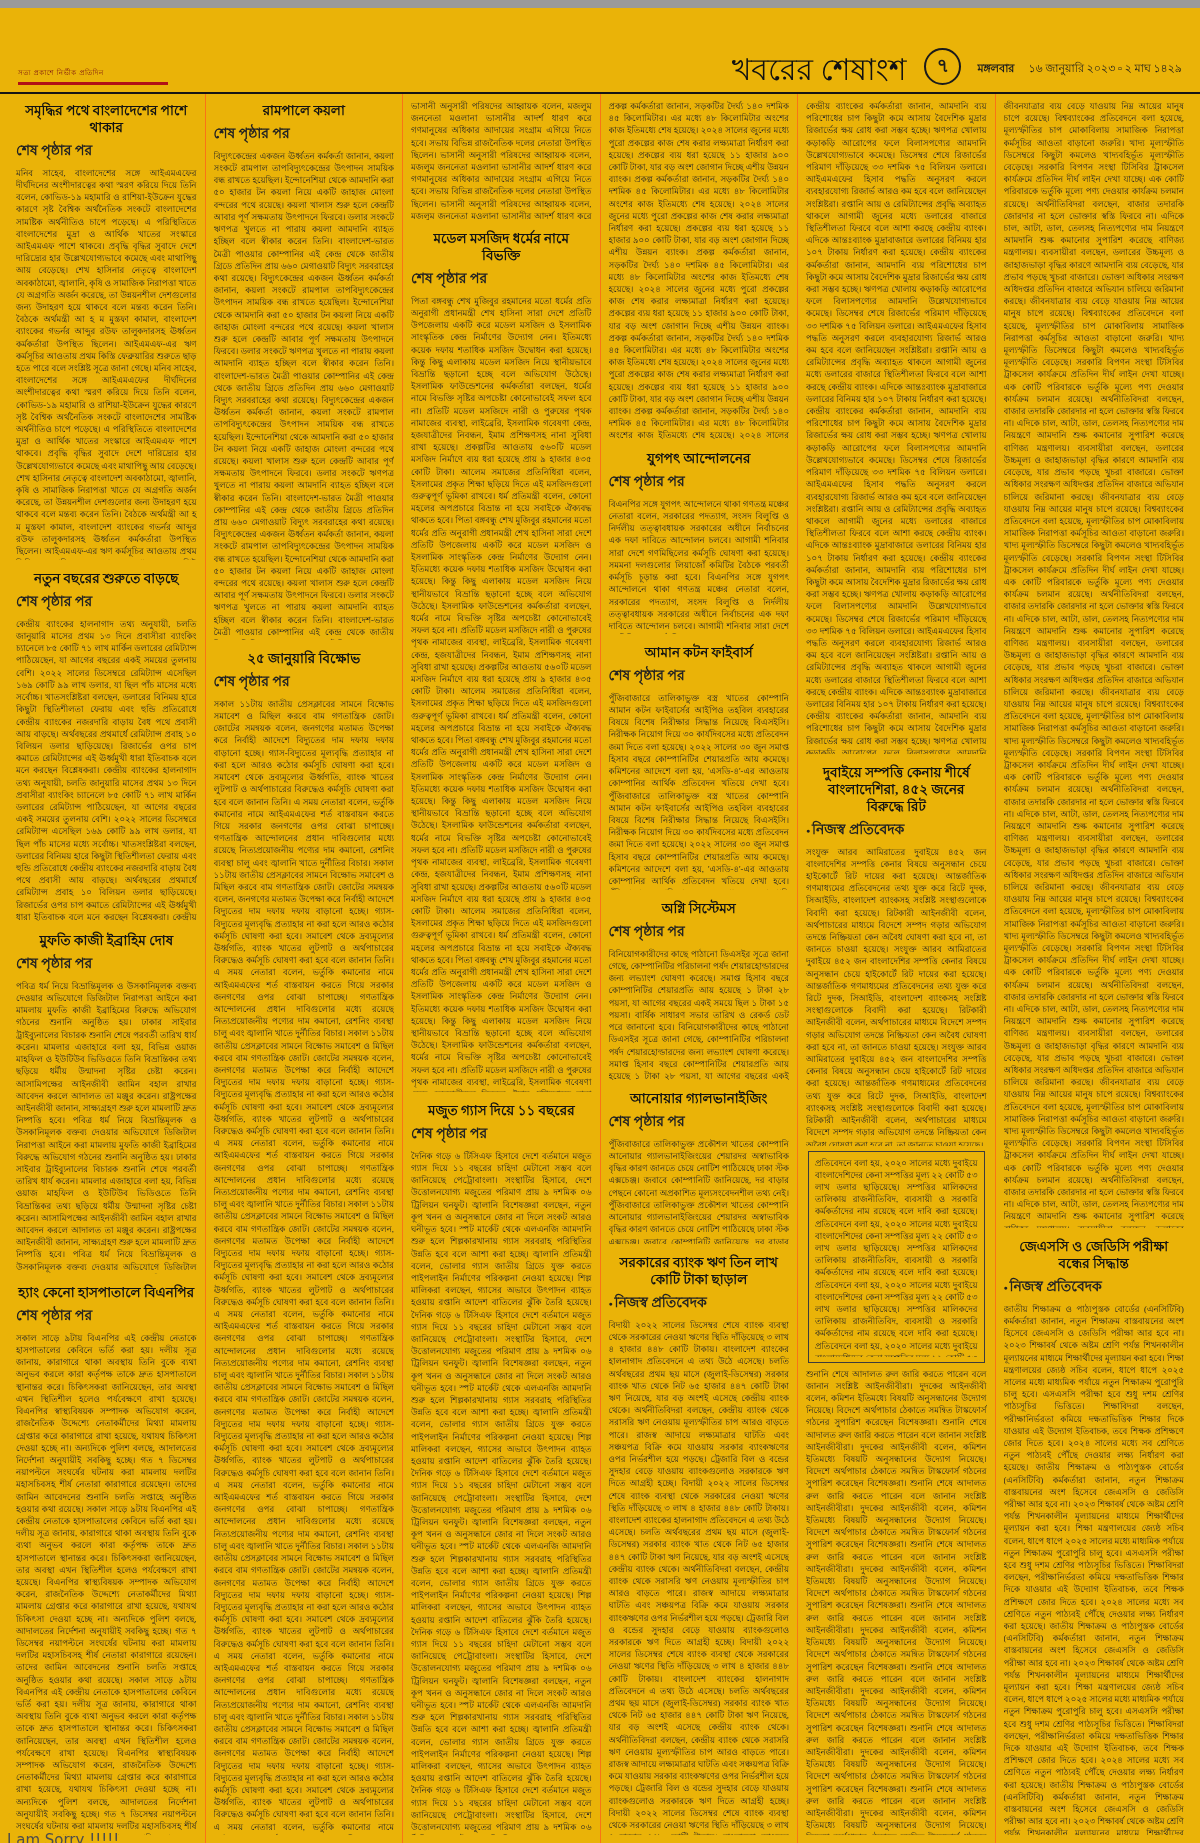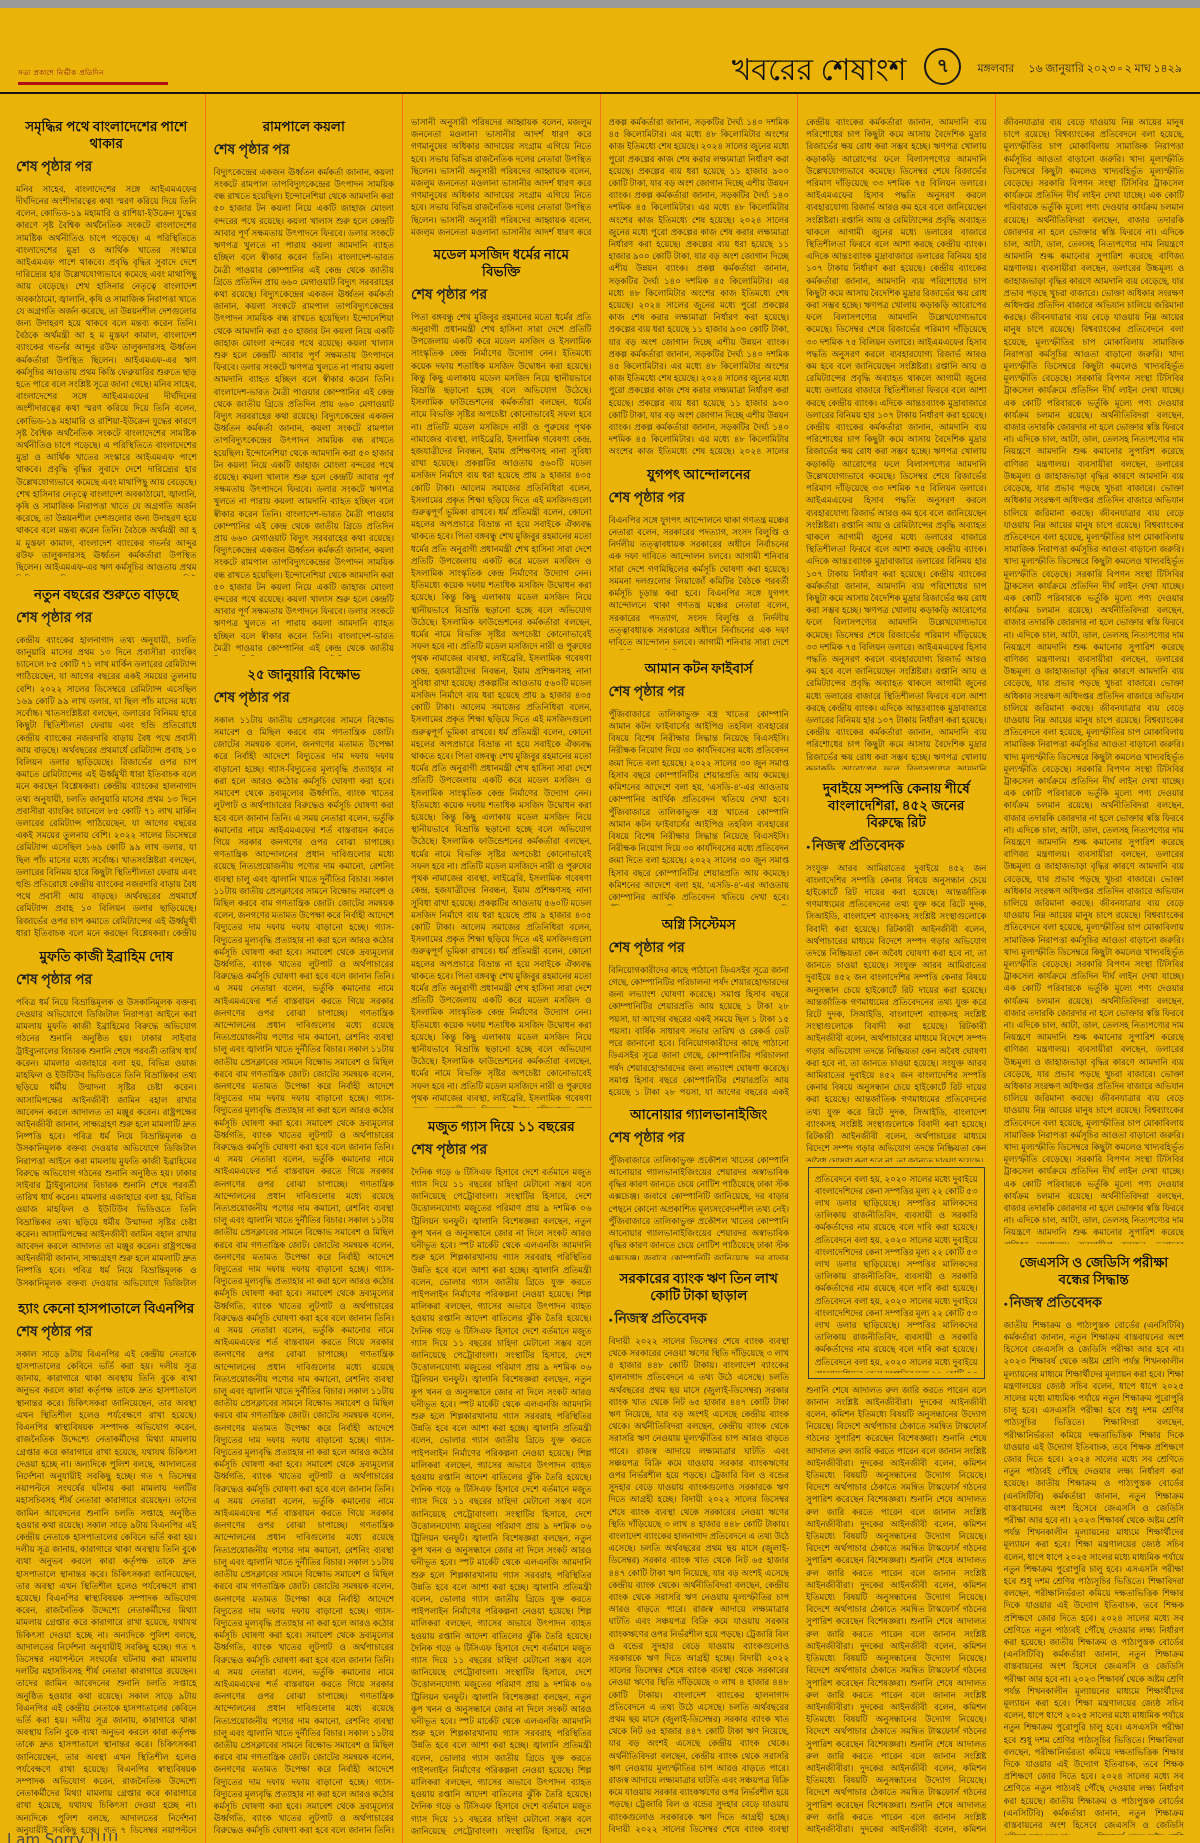--- a/index.html
+++ b/index.html
@@ -20,27 +20,27 @@
   .tagline { font-size:7px; color:#7a1010; letter-spacing:.6px; margin-bottom:2px; }
   .logo-text { font-size:31px; font-weight:bold; color:#2a0d05; line-height:1.05; white-space:nowrap; }
   .logo-rule { width:150px; height:3px; background:#b01116; margin-top:3px; }
   .section-title { flex:1; text-align:right; font-size:30px; font-weight:normal; color:#111; padding-right:18px; white-space:nowrap; line-height:1; }
   .page-badge {
     flex:0 0 auto; width:37px; height:37px; border:2px solid #1b1b1b; border-radius:50%;
     display:flex; align-items:center; justify-content:center;
     font-size:19px; font-weight:bold; margin:0 16px 0 0;
   }
   .dateline { font-size:11px; white-space:nowrap; padding-bottom:6px; }
-  .dateline .weekday { font-weight:normal; margin-right:14px; }
+  .dateline .weekday { font-weight:bold; margin-right:14px; }
   
   .columns {
     position:absolute; top:86px; bottom:8px; left:8px; right:8px;
     display:flex;
   }
-  .col { flex:1 1 0; min-width:0; padding:22px 8px 0; display:flex; flex-direction:column; overflow:hidden; }
+  .col { flex:1 1 0; min-width:0; padding:6px 8px 0; display:flex; flex-direction:column; overflow:hidden; }
   .col + .col { border-left:1px solid #f97316; }
   .article { display:flex; flex-direction:column; overflow:hidden; padding-bottom:8px; }
   .headline {
     font-size:13.5px; line-height:1.25; font-weight:bold; text-align:center;
     margin:3px 2px 2px; color:#121212;
   }
   .kicker { font-size:14px; font-weight:bold; text-align:left; margin-bottom:4px; color:#222; }
   .kicker.reporter::before { content:"\25CF\00A0"; font-size:7px; position:relative; top:-1px; }
   .body {
     flex:1 1 auto; min-height:0; overflow:hidden;

